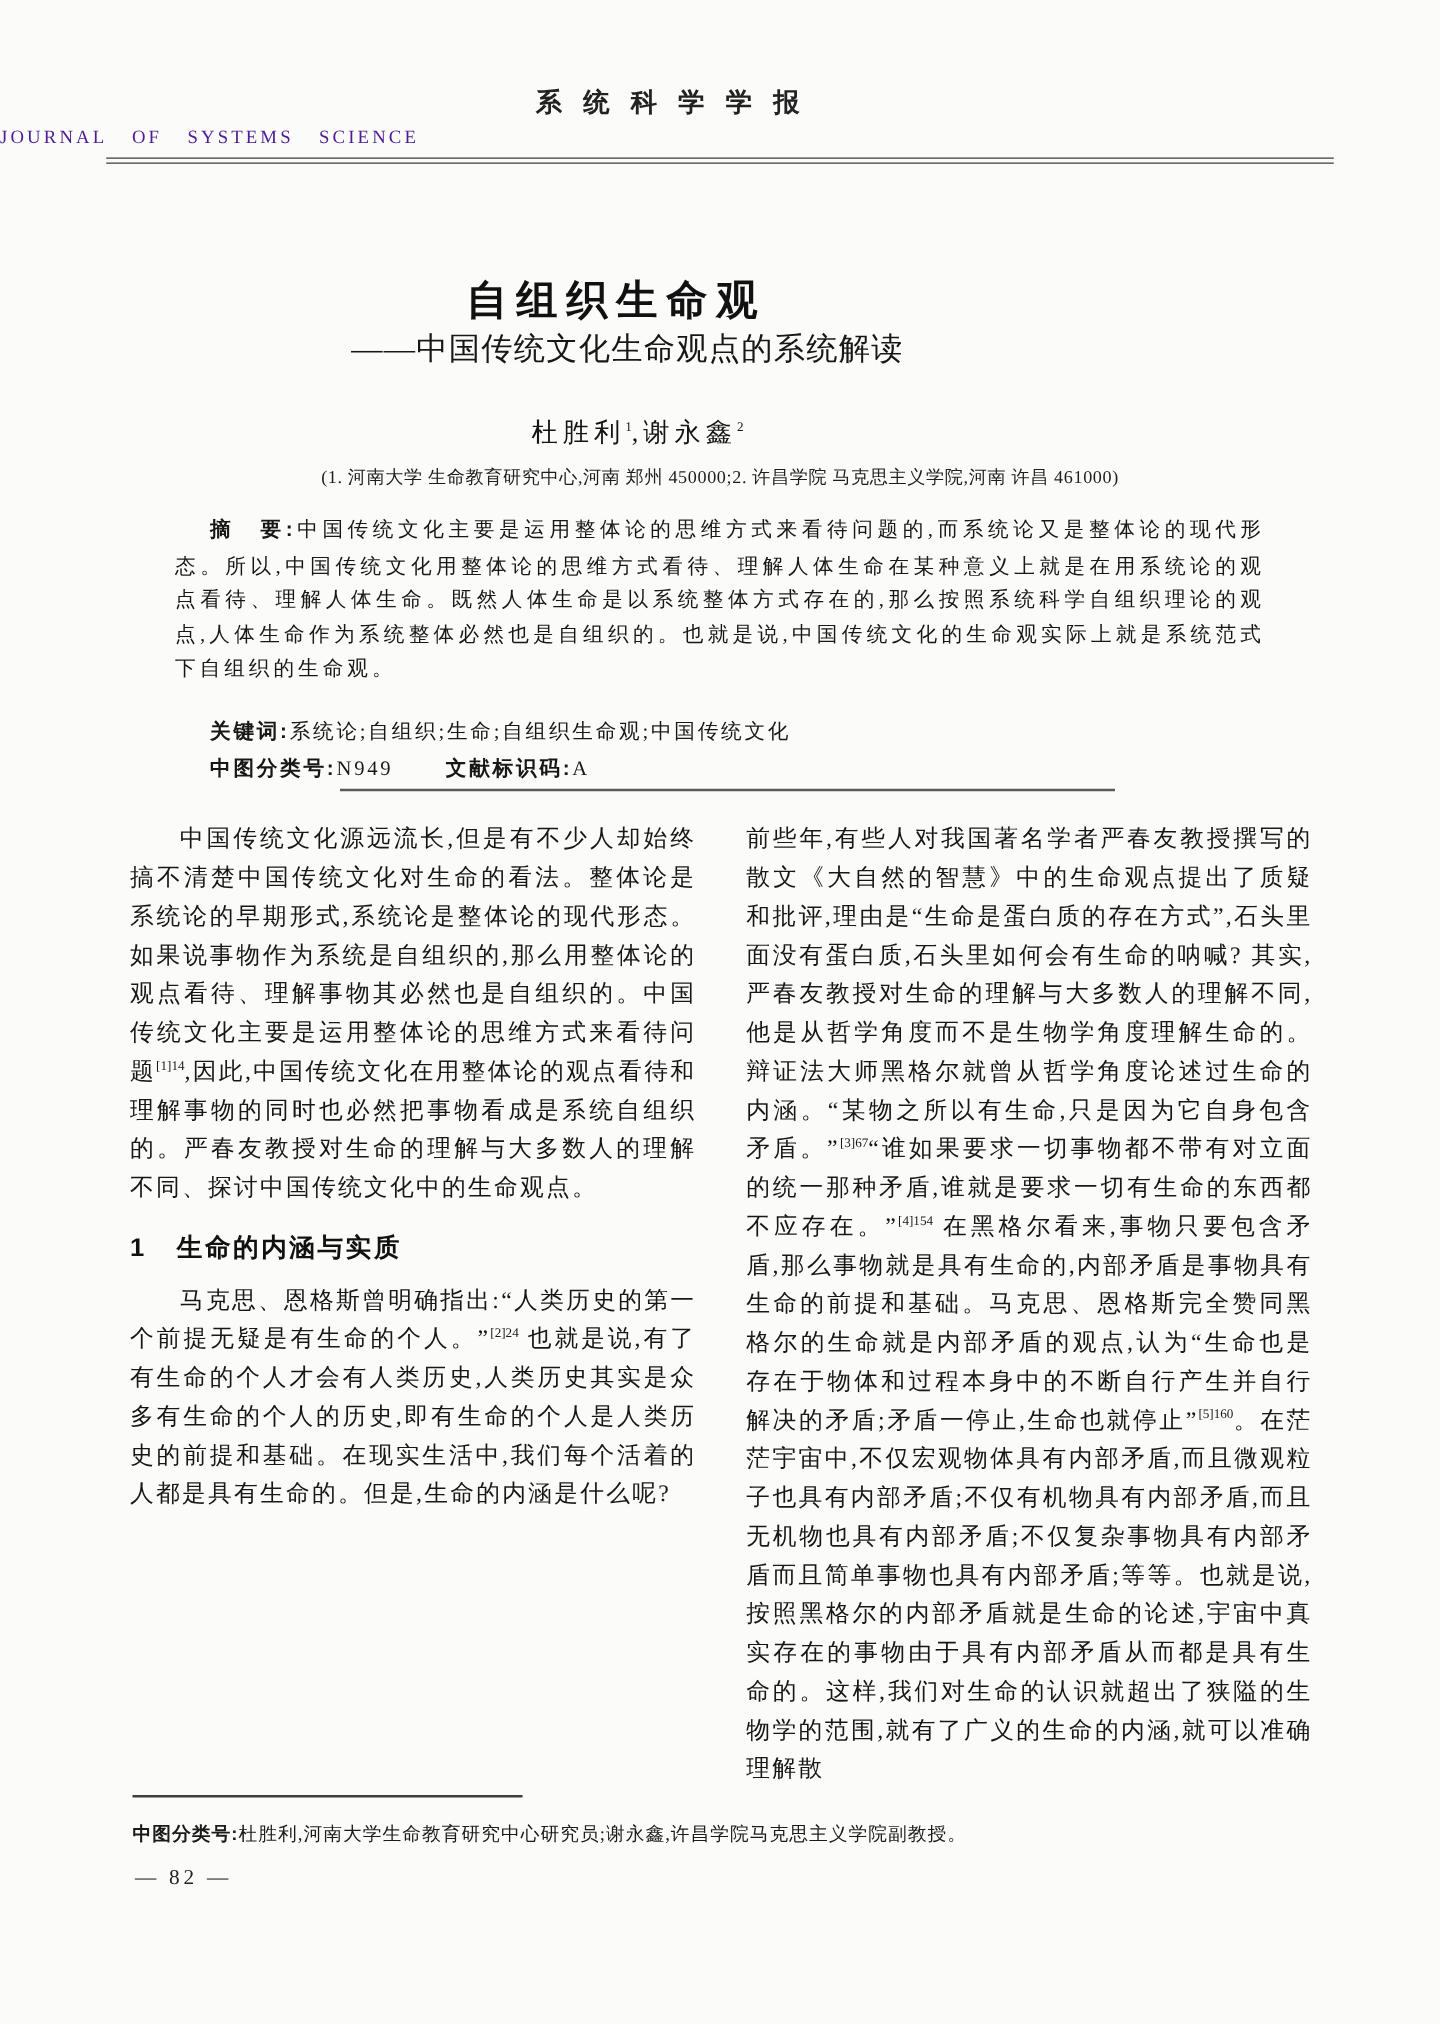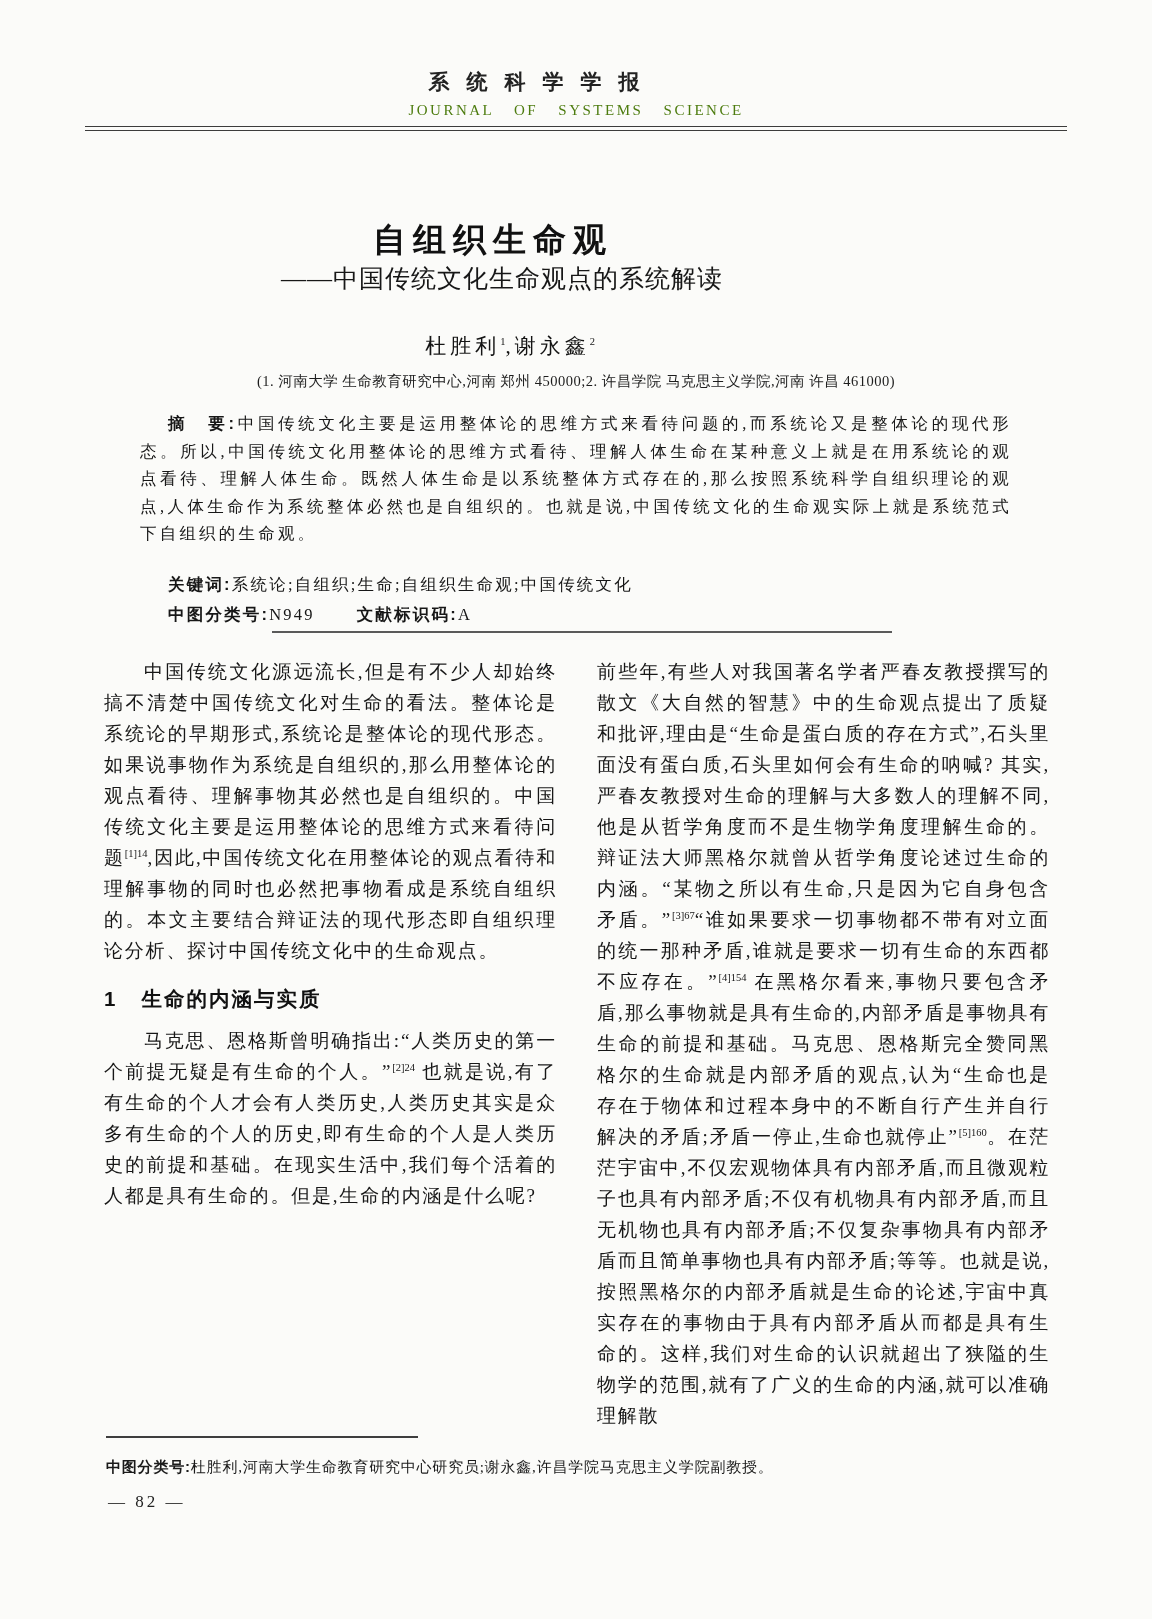--- a/index.html
+++ b/index.html
@@ -11,22 +11,22 @@
   }
   .abs{position:absolute;}
   
   .journal-cn{
     top:68px;left:0;width:1068px;text-align:center;
     font-family:"Liberation Sans","DejaVu Sans",sans-serif;
     font-weight:700;font-size:21px;letter-spacing:17px;text-indent:17px;
     color:#222;
   }
   .journal-en{
-    top:102px;left:0;width:1152px;text-align:center;
-    font-size:15px;letter-spacing:2.5px;word-spacing:14px;color:#4d7c0f;
+    top:102px;left:0;width:1152px;text-align:left;
+    font-size:15px;letter-spacing:2.5px;word-spacing:14px;color:#4c1d95;
   }
   .header-rule{
     top:126px;left:85px;width:982px;height:3px;
     border-top:1.5px solid #3c3c3c;border-bottom:1.5px solid #3c3c3c;
   }
   
   .paper-title{
     top:218px;left:0;width:979px;text-align:center;
     font-size:33px;font-weight:bold;letter-spacing:7px;text-indent:7px;color:#111;
   }
@@ -115,21 +115,21 @@
 <div class="abs keywords">
   <span class="b-label">关键词:</span><span>系统论;自组织;生命;自组织生命观;中国传统文化</span>
 </div>
 <div class="abs clc-line">
   <span class="clc-pair"><span class="b-label">中图分类号:</span><span>N949</span></span><span><span class="b-label">文献标识码:</span><span>A</span></span>
 </div>
 <div class="abs mid-rule"></div>
 
 <div class="abs body-columns">
   <div class="col">
-    <p><span>中国传统文化源远流长,但是有不少人却始终搞不清楚中国传统文化对生命的看法。整体论是系统论的早期形式,系统论是整体论的现代形态。如果说事物作为系统是自组织的,那么用整体论的观点看待、理解事物其必然也是自组织的。中国传统文化主要是运用整体论的思维方式来看待问题</span><sup>[1]14</sup><span>,因此,中国传统文化在用整体论的观点看待和理解事物的同时也必然把事物看成是系统自组织的。本文主要结合辩证法的现代形态即自组织理论分析、探讨中国传统文化中的生命观点。</span></p>
+    <p><span>中国传统文化源远流长,但是有不少人却始终搞不清楚中国传统文化对生命的看法。整体论是系统论的早期形式,系统论是整体论的现代形态。如果说事物作为系统是自组织的,那么用整体论的观点看待、理解事物其必然也是自组织的。中国传统文化主要是运用整体论的思维方式来看待问题</span><sup>[1]14</sup><span>,因此,中国传统文化在用整体论的观点看待和理解事物的同时也必然把事物看成是系统自组织的。严春友教授对生命的理解与大多数人的理解不同、探讨中国传统文化中的生命观点。</span></p>
     <h2 class="section">
       <span class="sec-num">1</span><span>生命的内涵与实质</span>
     </h2>
     <p><span>马克思、恩格斯曾明确指出:“人类历史的第一个前提无疑是有生命的个人。”</span><sup>[2]24</sup><span> 也就是说,有了有生命的个人才会有人类历史,人类历史其实是众多有生命的个人的历史,即有生命的个人是人类历史的前提和基础。在现实生活中,我们每个活着的人都是具有生命的。但是,生命的内涵是什么呢?</span></p>
   </div>
   <div class="col">
     <p class="noindent"><span>前些年,有些人对我国著名学者严春友教授撰写的散文《大自然的智慧》中的生命观点提出了质疑和批评,理由是“生命是蛋白质的存在方式”,石头里面没有蛋白质,石头里如何会有生命的呐喊? 其实,严春友教授对生命的理解与大多数人的理解不同,他是从哲学角度而不是生物学角度理解生命的。辩证法大师黑格尔就曾从哲学角度论述过生命的内涵。“某物之所以有生命,只是因为它自身包含矛盾。”</span><sup>[3]67</sup><span>“谁如果要求一切事物都不带有对立面的统一那种矛盾,谁就是要求一切有生命的东西都不应存在。”</span><sup>[4]154</sup><span> 在黑格尔看来,事物只要包含矛盾,那么事物就是具有生命的,内部矛盾是事物具有生命的前提和基础。马克思、恩格斯完全赞同黑格尔的生命就是内部矛盾的观点,认为“生命也是存在于物体和过程本身中的不断自行产生并自行解决的矛盾;矛盾一停止,生命也就停止”</span><sup>[5]160</sup><span>。在茫茫宇宙中,不仅宏观物体具有内部矛盾,而且微观粒子也具有内部矛盾;不仅有机物具有内部矛盾,而且无机物也具有内部矛盾;不仅复杂事物具有内部矛盾而且简单事物也具有内部矛盾;等等。也就是说,按照黑格尔的内部矛盾就是生命的论述,宇宙中真实存在的事物由于具有内部矛盾从而都是具有生命的。这样,我们对生命的认识就超出了狭隘的生物学的范围,就有了广义的生命的内涵,就可以准确理解散</span></p>
   </div>
 </div>
 

